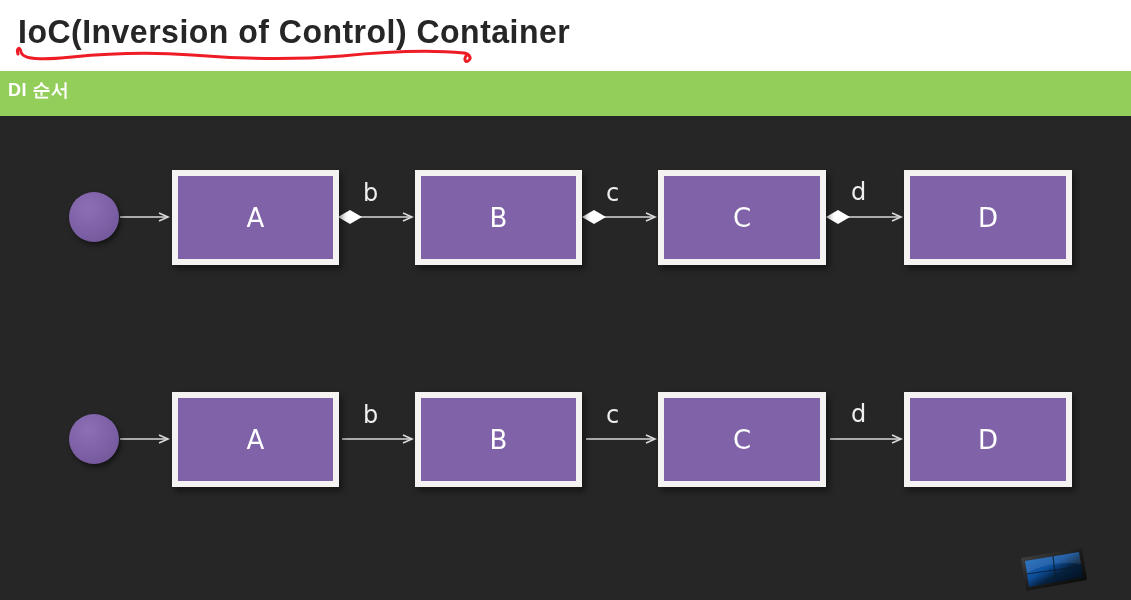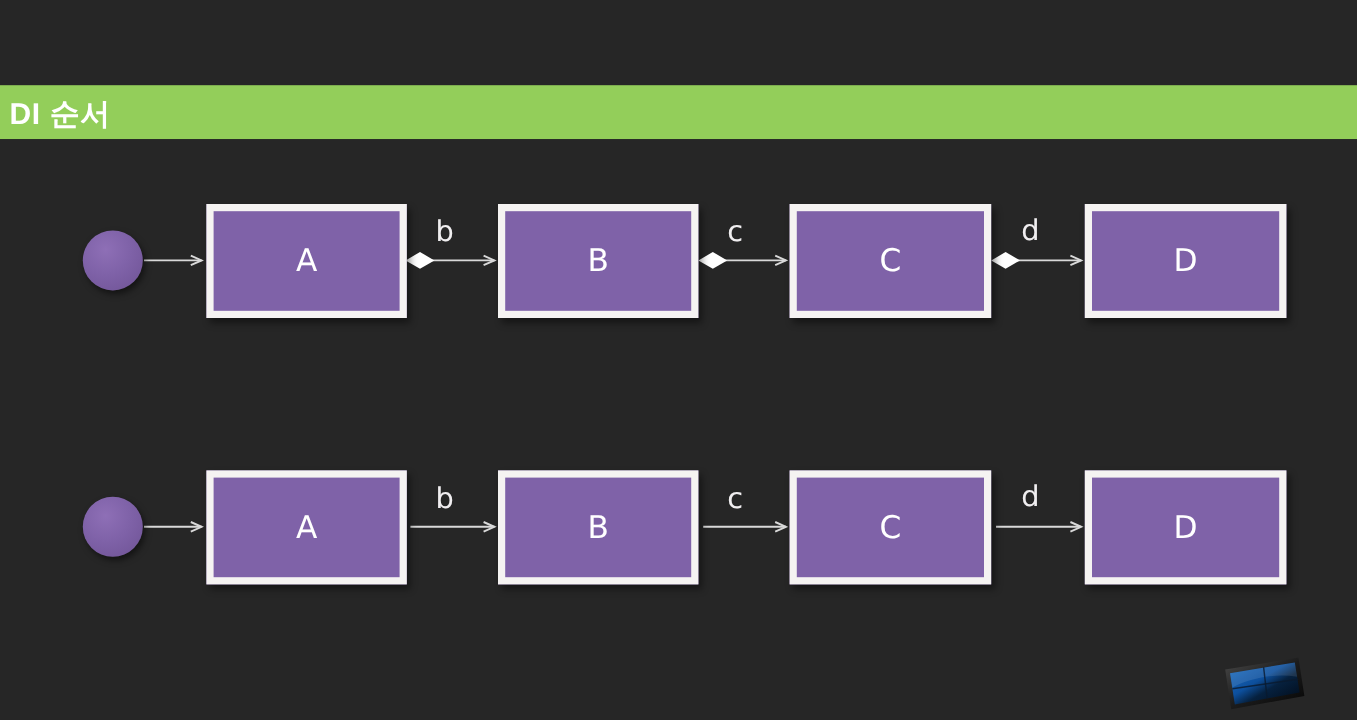--- a/index.html
+++ b/index.html
@@ -54,21 +54,21 @@
     left: 0;
     top: 71px;
     width: 1131px;
     height: 45px;
     background: #93ce5a;
   }
   .green-band-label {
     position: absolute;
     left: 8px;
     top: 7px;
-    font-size: 25px;
+    font-size: 18px;
     font-weight: bold;
     color: #ffffff;
     letter-spacing: 0.5px;
     white-space: nowrap;
   }
 
   
   .canvas {
     position: absolute;
     left: 0;
@@ -124,20 +124,30 @@
     top: 546px;
     width: 72px;
     height: 48px;
   }
 </style>
 </head>
 <body>
 
 <div class="slide">
 
+  <div class="header">
+    <div class="header-title">IoC(Inversion of Control) Container</div>
+    <svg class="title-underline" viewBox="0 0 480 28">
+      <path d="M6 14 C 4 8, 8 6, 9 12 C 11 20, 30 20, 60 17
+               C 100 13, 140 12, 180 15
+               C 230 19, 280 20, 330 16
+               C 380 11, 420 10, 452 13
+               C 458 14, 460 19, 456 21 C 453 23, 452 19, 454 16" fill="none" stroke="#ee1c25" stroke-width="3" stroke-linecap="round"></path>
+    </svg>
+  </div>
 
   <div class="green-band">
     <div class="green-band-label">DI 순서</div>
   </div>
 
   <div class="canvas">
 
     <svg class="svg-layer" viewBox="0 0 1131 484">
       <defs>
         <marker id="vhead" markerWidth="12" markerHeight="12" refX="10" refY="5" orient="auto" markerUnits="userSpaceOnUse">

